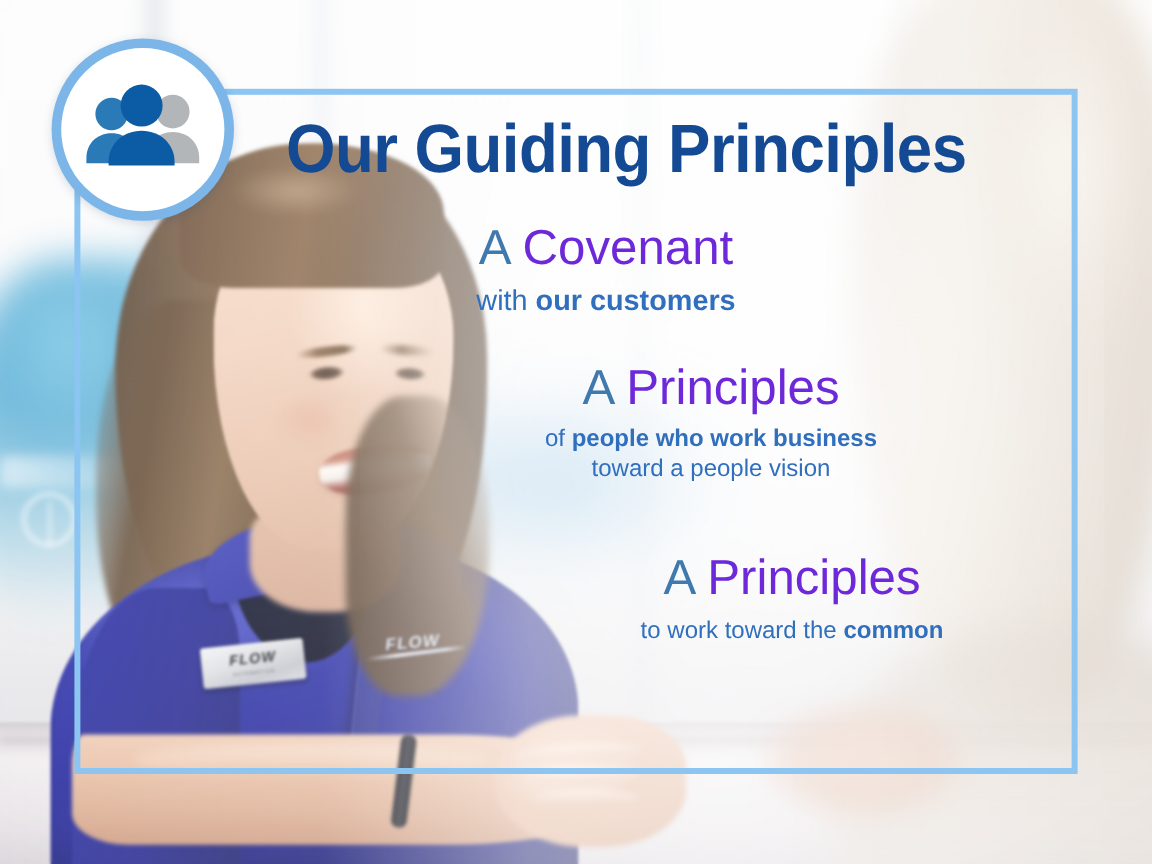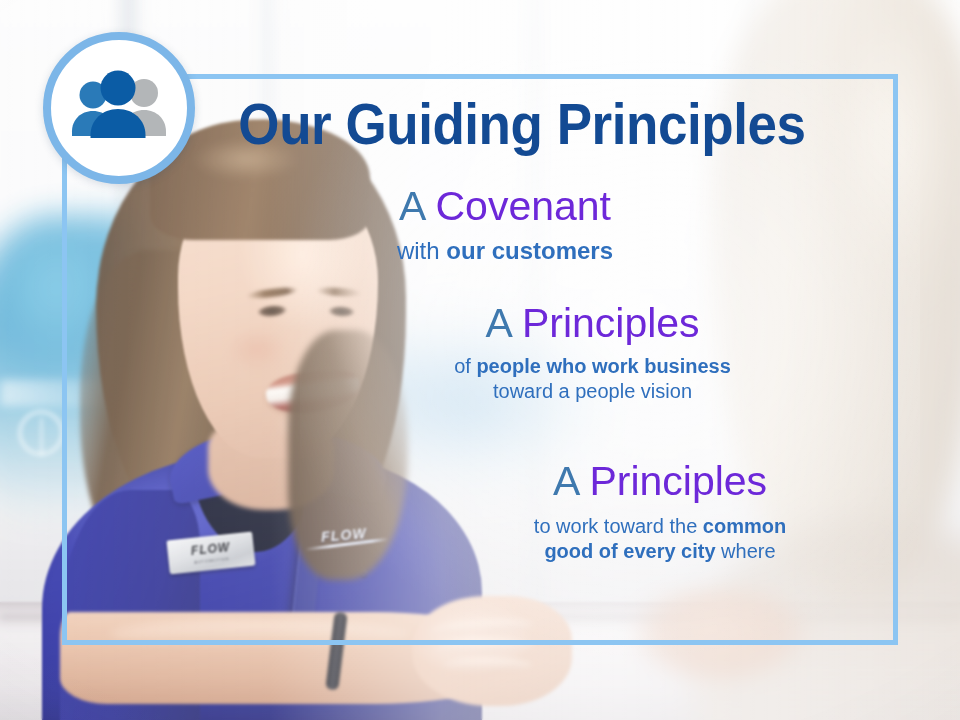--- a/index.html
+++ b/index.html
@@ -538,21 +538,20 @@
       </div>
     </div>
 
     <div class="principle" id="p3">
       <div class="p-head">
         <span class="art">A</span>
         <span class="word">Principles</span>
       </div>
       <div class="p-sub">
         <div>to work toward the <b>common</b></div>
-        <div><b>good of every city</b> where</div>
       </div>
     </div>
   </div>
 
   <div class="circle-badge">
     <svg width="108" height="78" viewBox="0 0 108 78">
 
       <g>
         <circle cx="79" cy="24" r="14" fill="#b3b6b8"></circle>
         <path d="M79 41c-13 0-22 9.5-22 21.5V67h44v-4.5C101 50.5 92 41 79 41z" fill="#b3b6b8"></path>

